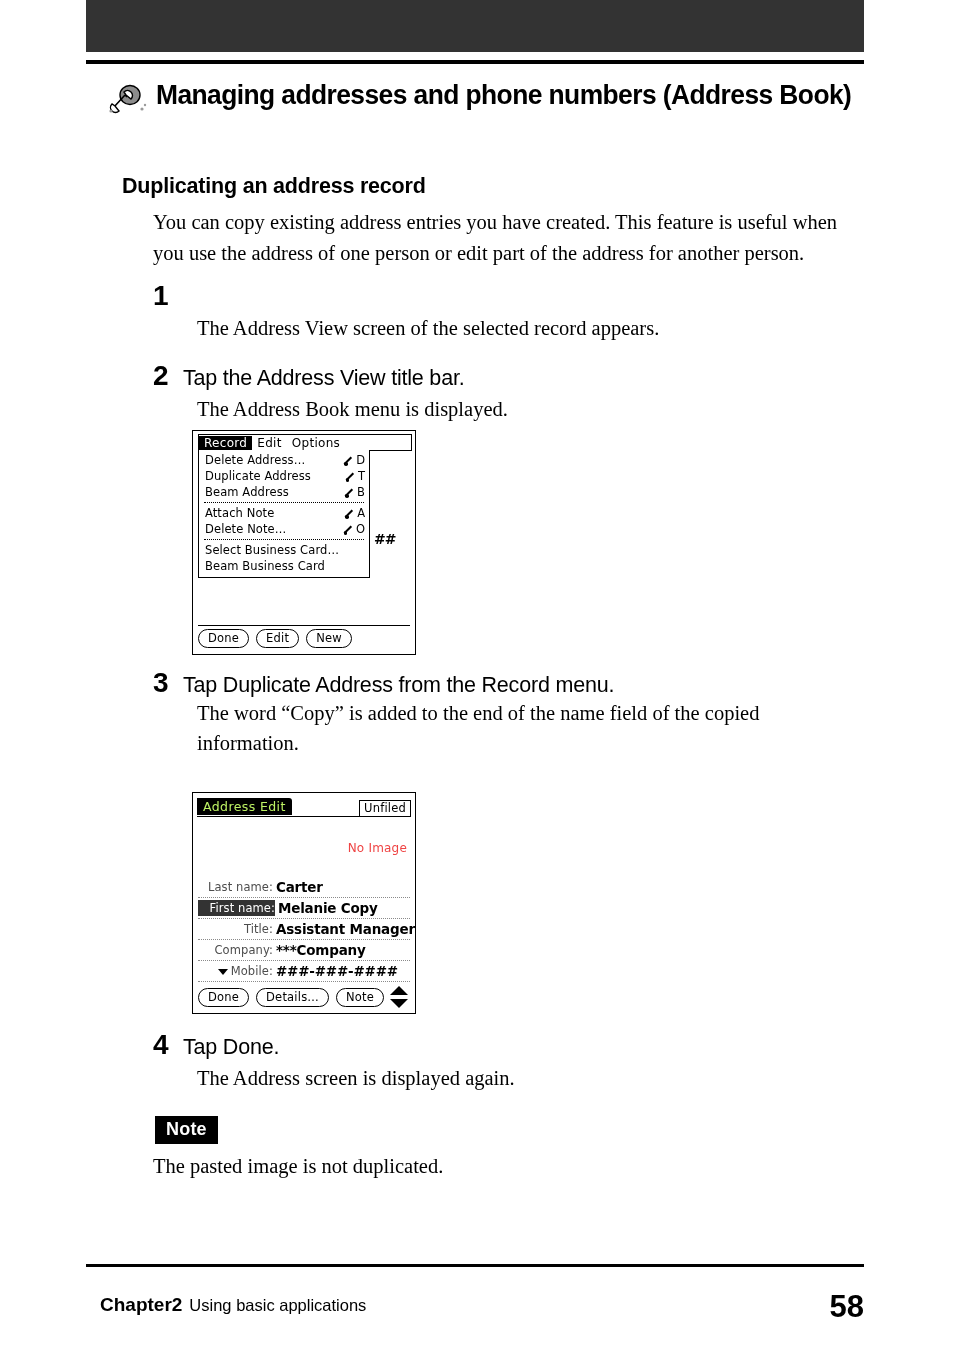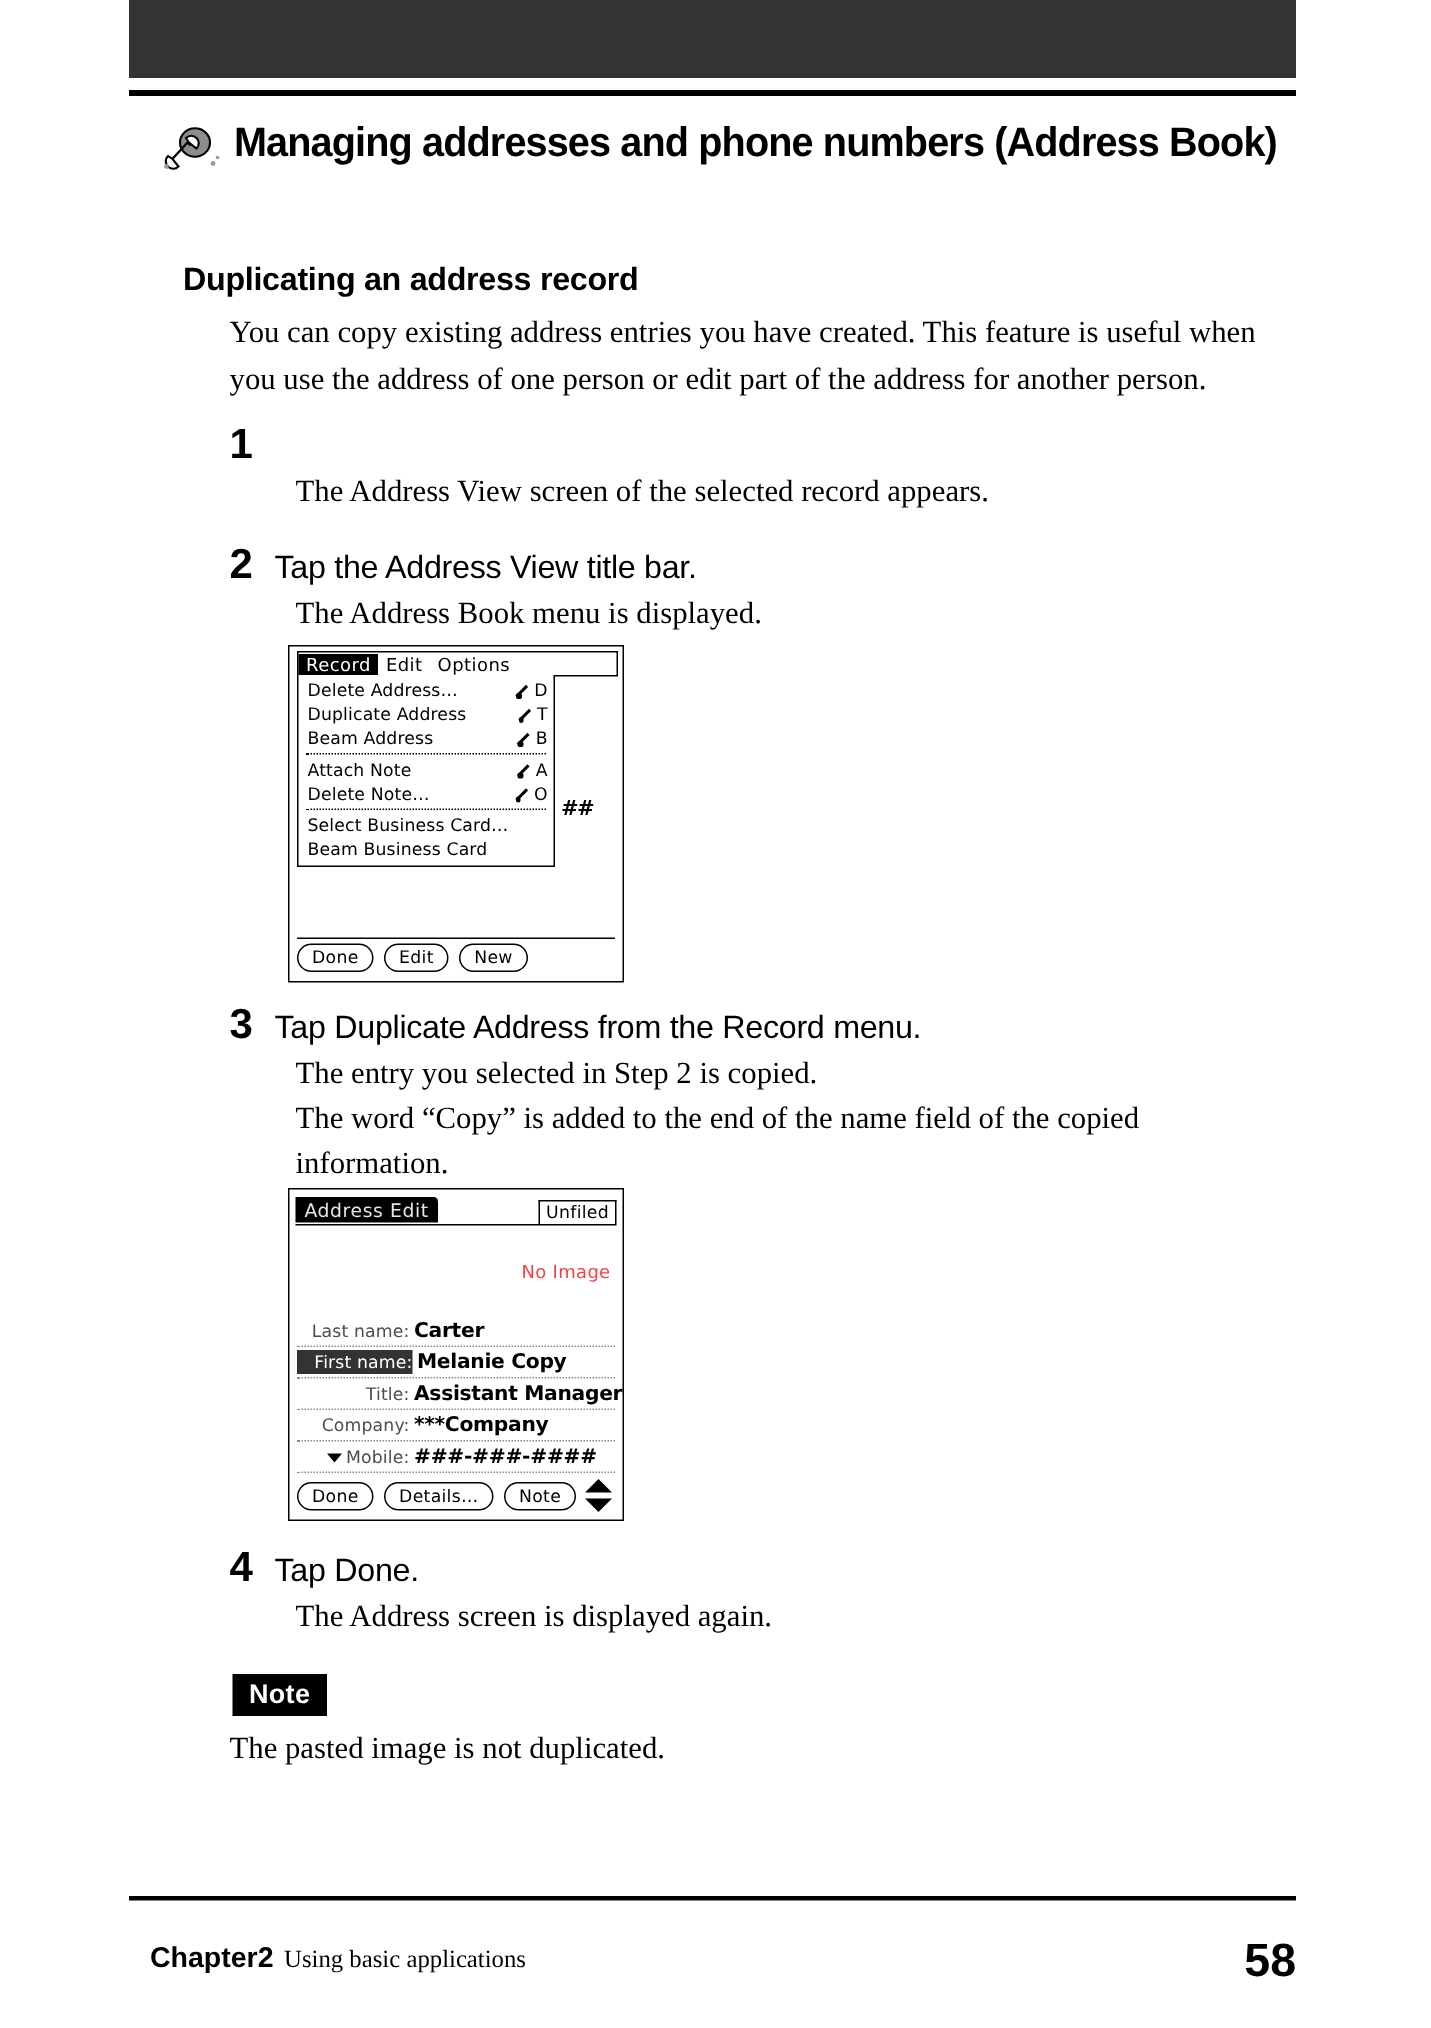--- a/index.html
+++ b/index.html
@@ -158,21 +158,20 @@
     align-items: baseline;
     font-family: "Liberation Sans", sans-serif;
   }
   .footer-chapter {
     font-weight: bold;
     font-size: 19px;
   }
   .footer-sub {
     font-size: 16.5px;
     margin-left: 7px;
-    font-family: Liberation Serif, serif;
   }
   .footer-page {
     margin-left: auto;
     font-weight: bold;
     font-size: 31px;
     position: relative;
     top: 6px;
   }
 
   
@@ -340,21 +339,21 @@
     top: 4px;
     right: 4px;
     height: 19px;
     display: flex;
     align-items: center;
     justify-content: space-between;
     border-bottom: 1.5px solid #000;
   }
   .ae-title {
     background: #000;
-    color: #e5e5e5;
+    color: #bef264;
     font-size: 12.5px;
     line-height: 17px;
     padding: 0 6px;
     letter-spacing: 0.4px;
     border-top-right-radius: 3px;
   }
   .ae-category {
     border: 1.5px solid #000;
     border-bottom: none;
     font-size: 11.5px;
@@ -550,21 +549,20 @@
     <span class="pda-btn">Edit</span>
     <span class="pda-btn">New</span>
   </div>
 </div>
 
 <div class="step step3">
   <div class="step-head">
     <span class="step-num">3</span>
     <span class="step-title">Tap Duplicate Address from the Record menu.</span>
   </div>
-  <div class="step-body">The entry you selected in Step 2 is copied.</div>
   <div class="step-body" style="margin-top:0;">The word “Copy” is added to the end of the name field of the copied information.</div>
 </div>
 
 <div class="pda pda-edit-shot">
 
   <div class="ae-titlebar">
     <span class="ae-title">Address Edit</span>
     <span class="ae-category">Unfiled</span>
   </div>
 

